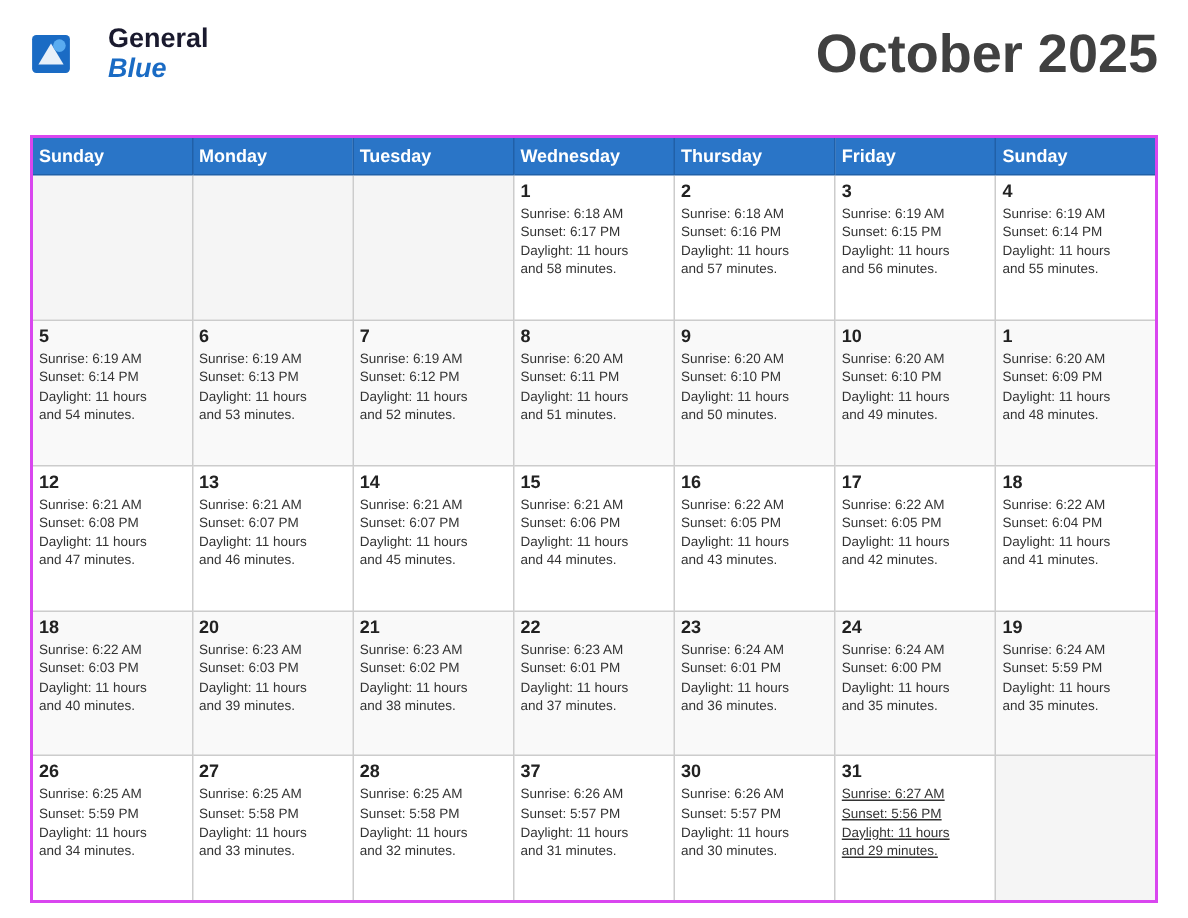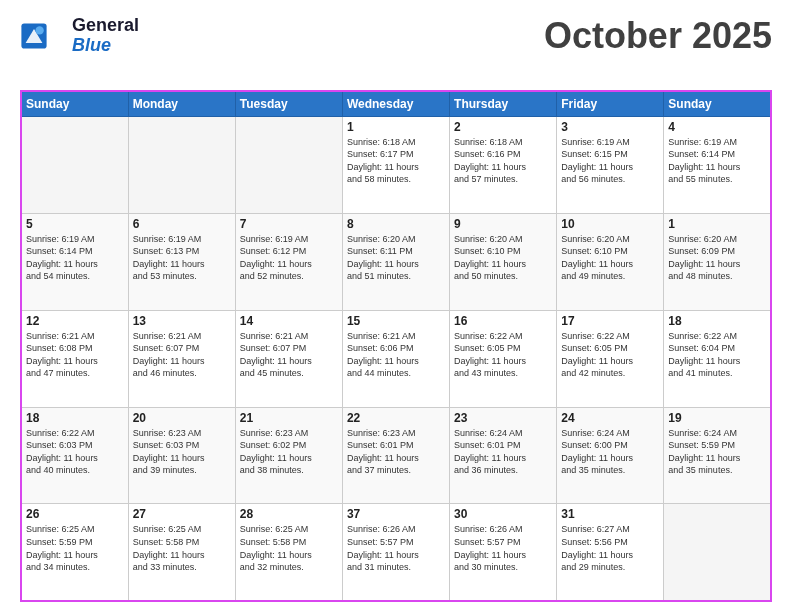--- a/index.html
+++ b/index.html
@@ -350,21 +350,21 @@
           </td>
           <td>
             <span class="day-number">30</span>
             <div class="day-info" style="white-space: pre-line;">Sunrise: 6:26 AM
 Sunset: 5:57 PM
 Daylight: 11 hours
 and 30 minutes.</div>
           </td>
           <td>
             <span class="day-number">31</span>
-            <div class="day-info" style="white-space: pre-line;">Sunrise: 6:27 AM
+            <div class="day-info" style="white-space: pre-line; text-decoration: underline;">Sunrise: 6:27 AM
 Sunset: 5:56 PM
 Daylight: 11 hours
 and 29 minutes.</div>
           </td>
           <td class="empty"></td>
         </tr>
       </tbody>
   </table>
 </div>
 

